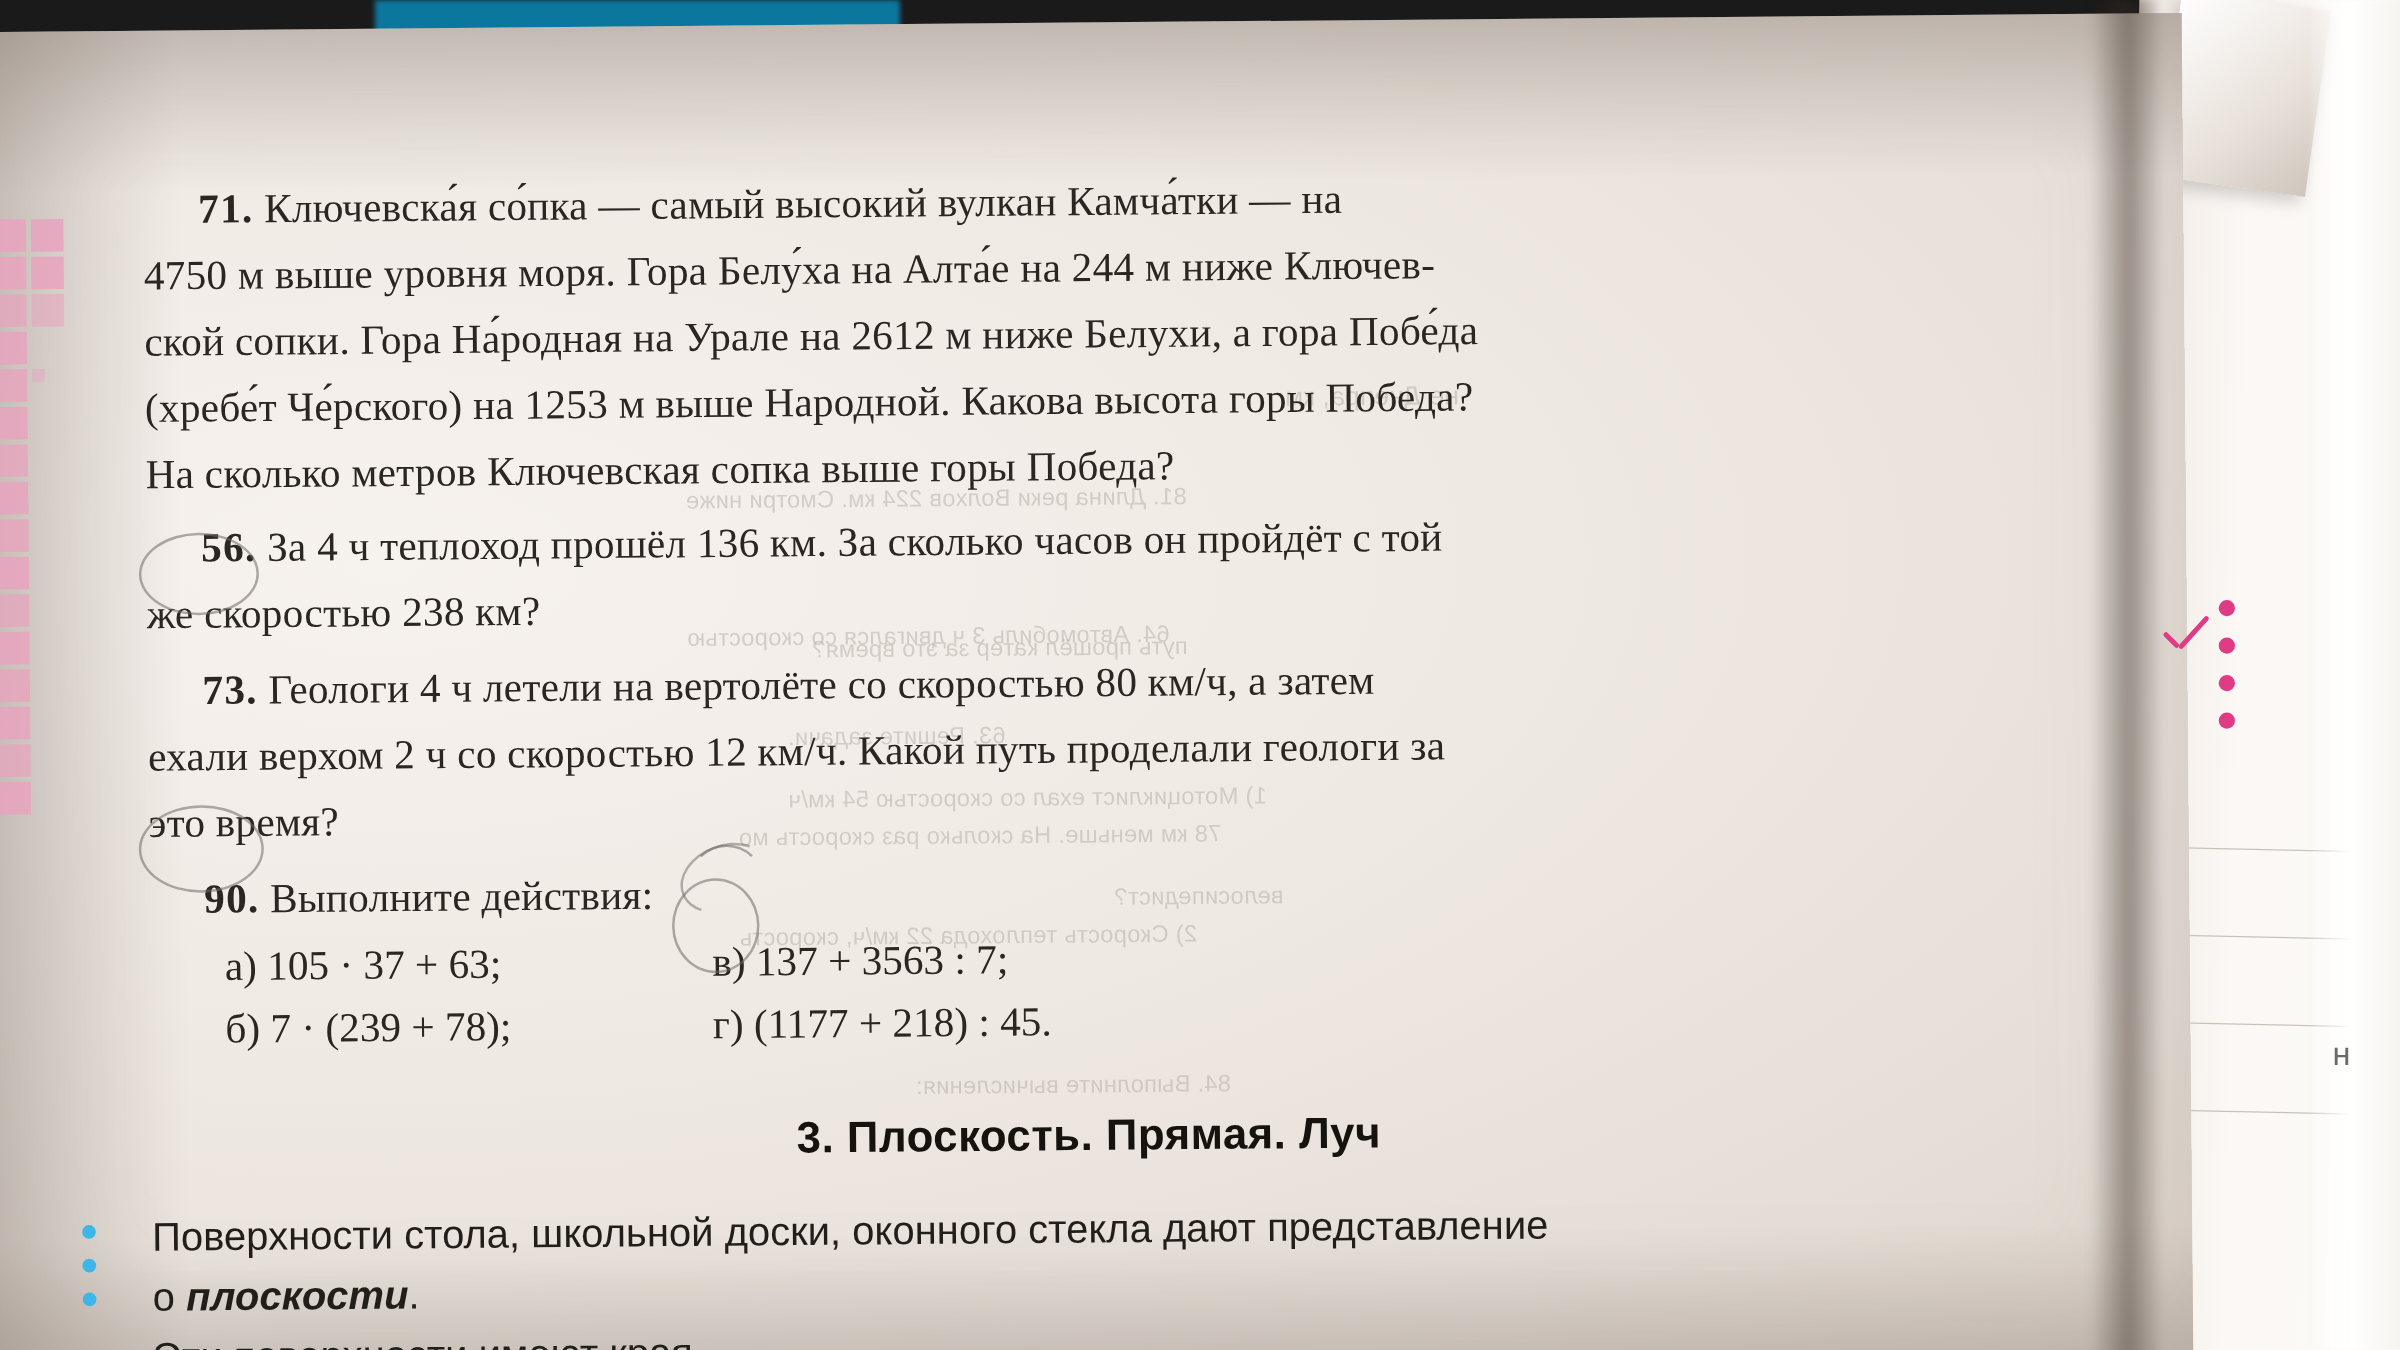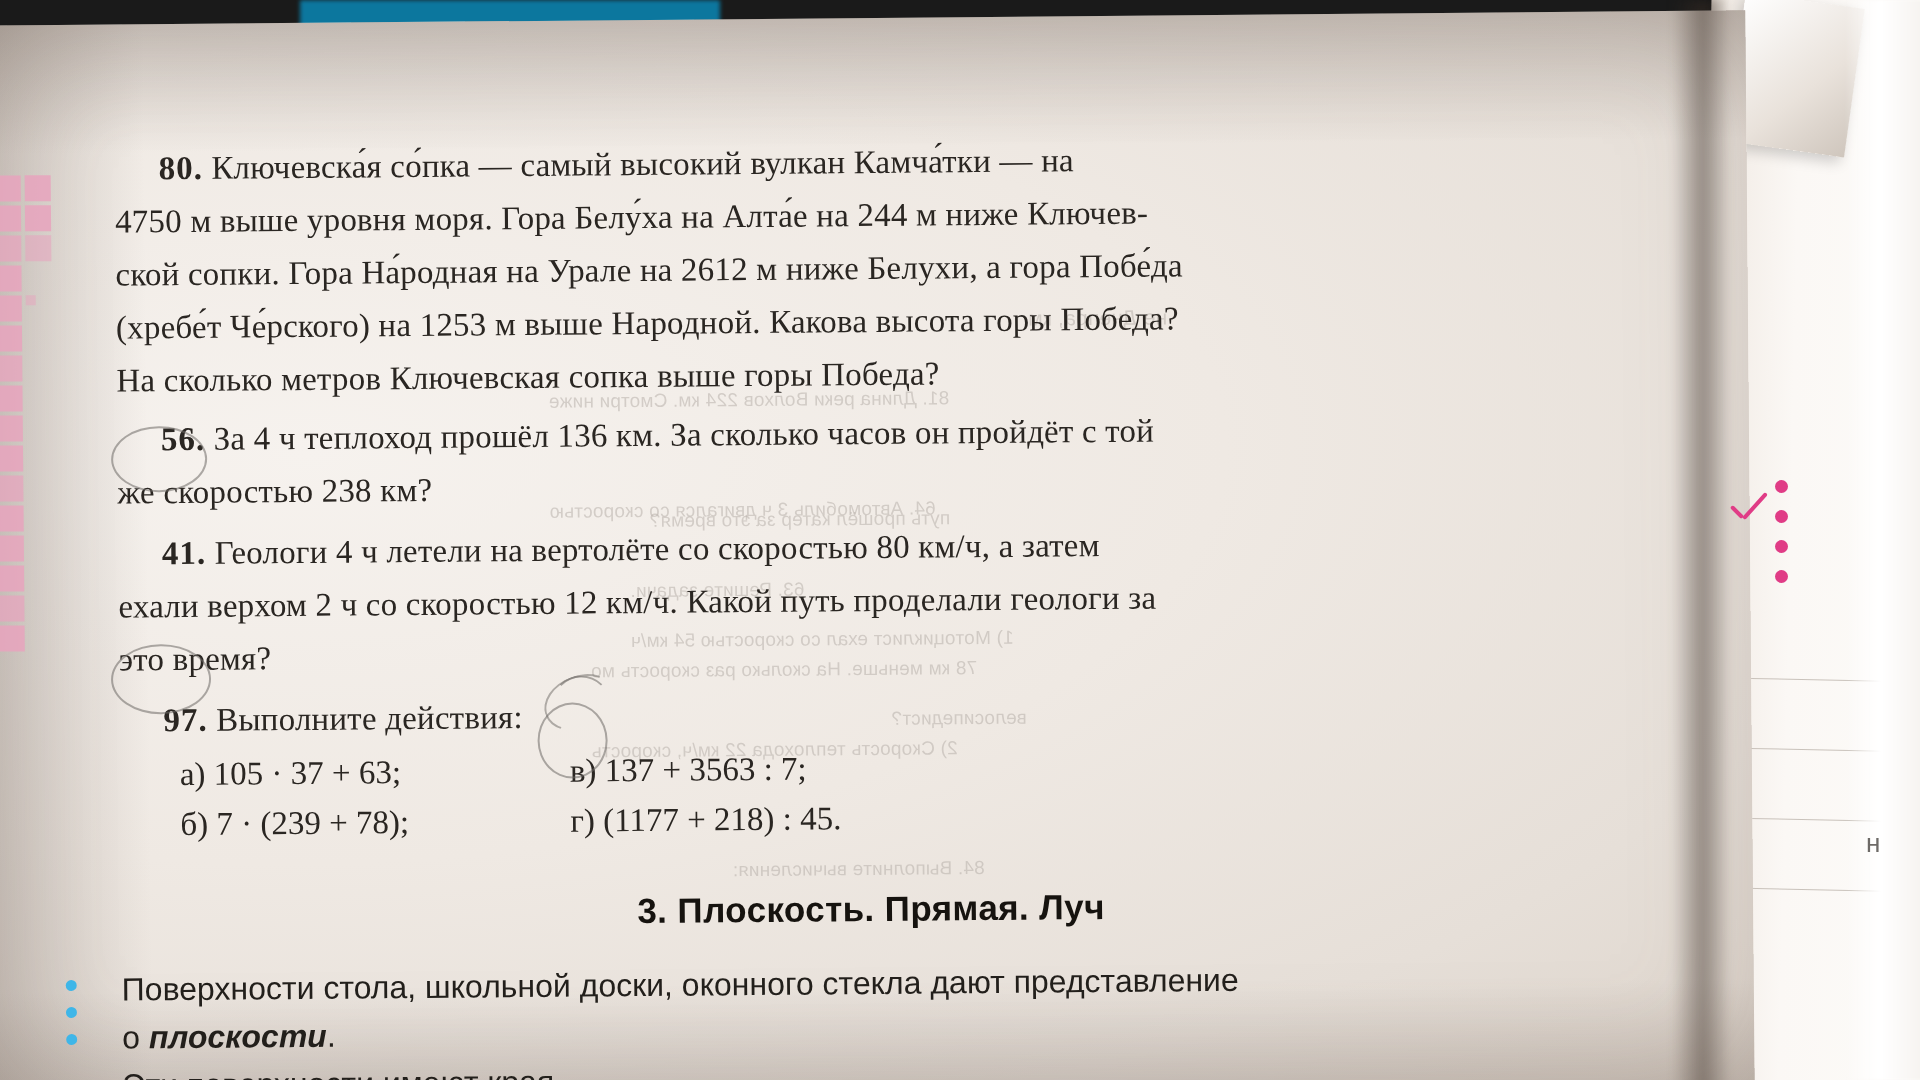--- a/index.html
+++ b/index.html
@@ -305,49 +305,49 @@
     <div class="bleed sm" style="left:640px;  top:610px;">1) Мотоциклист ехал со скоростью 54 км/ч</div>
     <div class="bleed sm" style="left:600px;  top:640px;">78 км меньше. На сколько раз скорость мо</div>
     <div class="bleed sm" style="left:900px;  top:690px;">велосипедист?</div>
     <div class="bleed sm" style="left:600px;  top:720px;">2) Скорость теплохода 22 км/ч, скорость</div>
     <div class="bleed sm" style="left:740px;  top:840px;">84. Выполните вычисления:</div>
 
     <div class="content">
 
       <div>
         <p class="para indent">
-          <span class="num">80.</span>
+          <span class="num">71.</span>
           <span>Ключевска́я со́пка — самый высокий вулкан Камча́тки — на</span>
         </p>
         <p class="para">4750 м выше уровня моря. Гора Белу́ха на Алта́е на 244 м ниже Ключев-</p>
         <p class="para">ской сопки. Гора На́родная на Урале на 2612 м ниже Белухи, а гора Побе́да</p>
         <p class="para">(хребе́т Че́рского) на 1253 м выше Народной. Какова высота горы Победа?</p>
         <p class="para">На сколько метров Ключевская сопка выше горы Победа?</p>
       </div>
 
       <div class="task-72">
         <p class="para indent">
           <span class="num">56.</span>
           <span>За 4 ч теплоход прошёл 136 км. За сколько часов он пройдёт с той</span>
         </p>
         <p class="para">же скоростью 238 км?</p>
       </div>
 
       <div class="task-73">
         <p class="para indent">
-          <span class="num">41.</span>
+          <span class="num">73.</span>
           <span>Геологи 4 ч летели на вертолёте со скоростью 80 км/ч, а затем</span>
         </p>
         <p class="para">ехали верхом 2 ч со скоростью 12 км/ч. Какой путь проделали геологи за</p>
         <p class="para">это время?</p>
       </div>
 
       <div class="task-74">
         <p class="para indent">
-          <span class="num">97.</span>
+          <span class="num">90.</span>
           <span>Выполните действия:</span>
         </p>
         <div class="items">
           <div class="row">
             <div class="c1">а) 105 · 37 + 63;</div>
             <div class="c2">в) 137 + 3563 : 7;</div>
           </div>
           <div class="row">
             <div class="c1">б) 7 · (239 + 78);</div>
             <div class="c2">г) (1177 + 218) : 45.</div>

